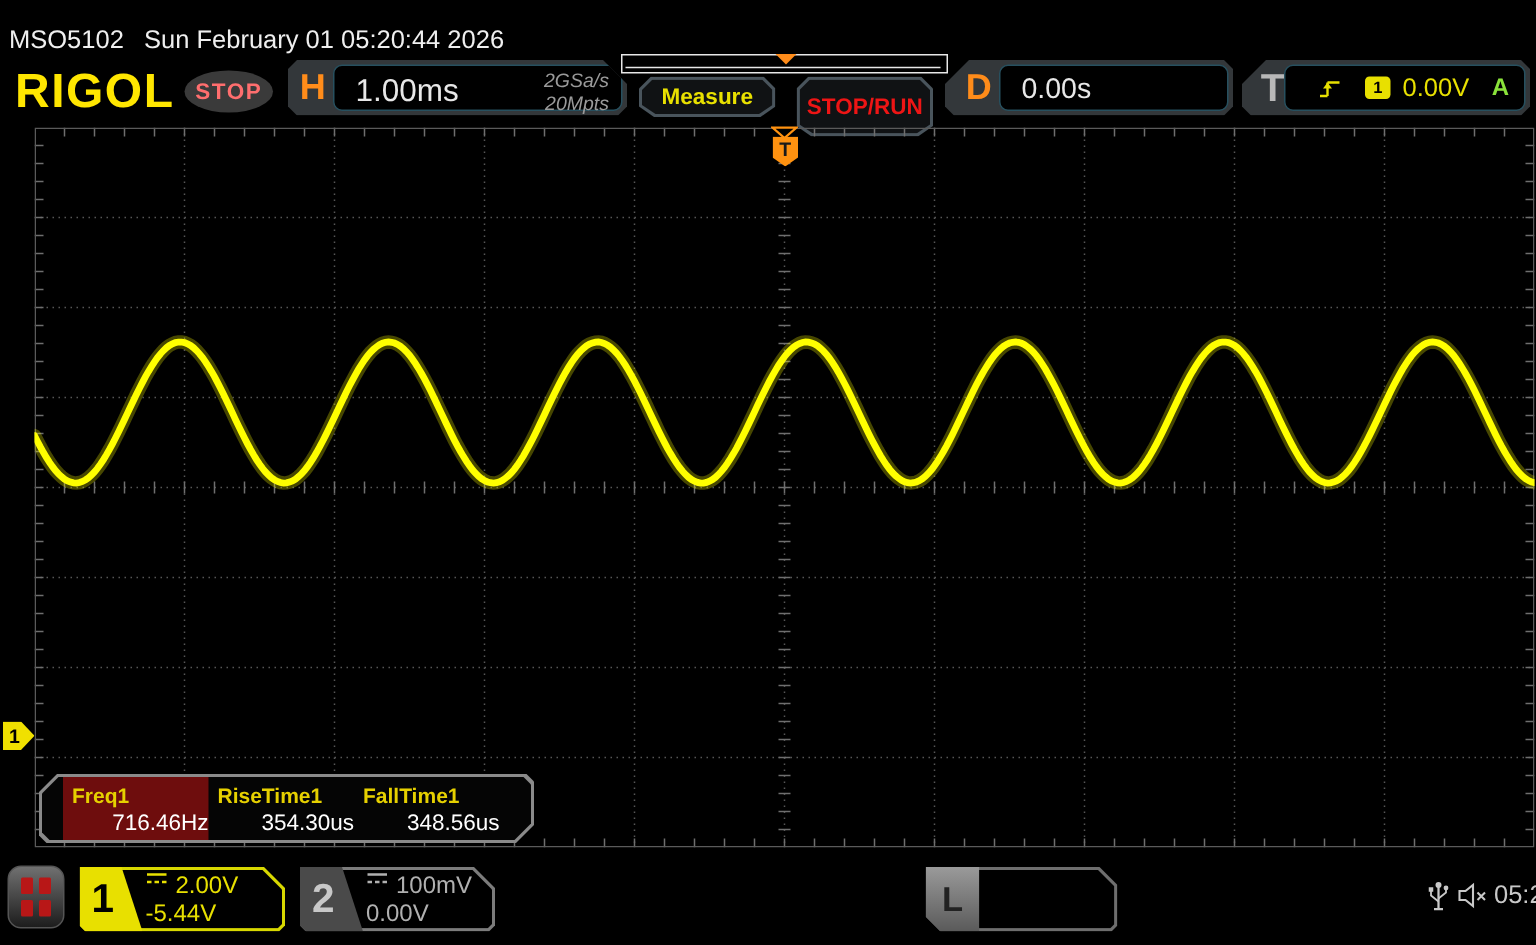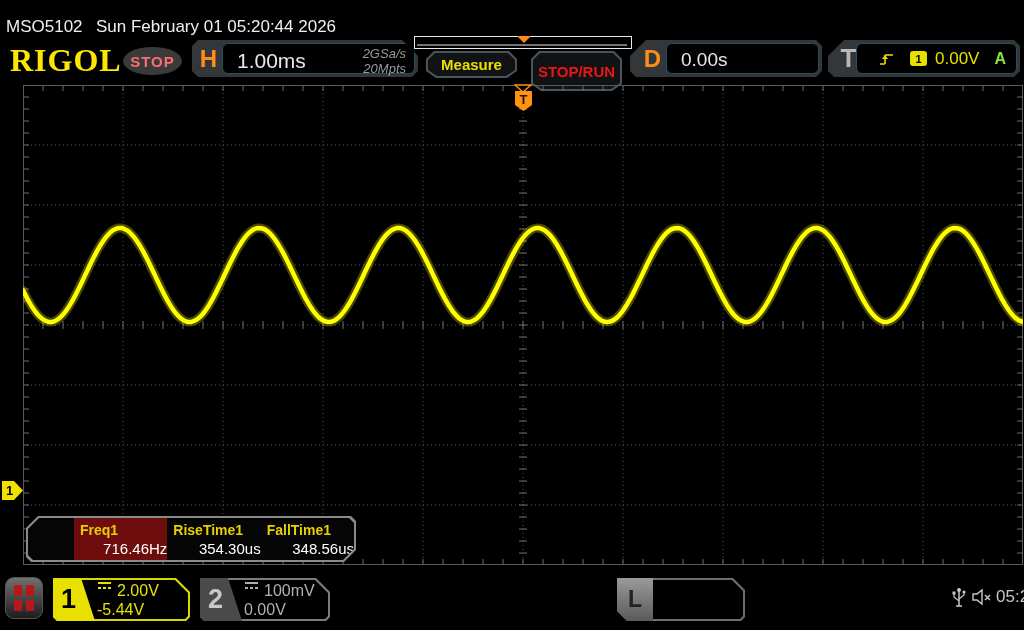--- a/index.html
+++ b/index.html
@@ -8,21 +8,21 @@
          font-family:"Liberation Sans","DejaVu Sans",sans-serif; }
   .abs { position:absolute; }
 
   
   #titlebar { left:0; top:0; width:1024px; height:30px; color:#efefef; font-size:17px;margin-top:12px; }
   #titlebar span { position:absolute; top:5px; white-space:pre; }
   #model { left:6px; }
   #datetime { left:96px; }
 
   
-  #logo { left:10px; top:42px; font-family:Liberation Serif, serif;
+  #logo { left:10px; top:42px; font-family:Liberation Sans, sans-serif;
           font-weight:bold; font-size:32px; color:#ffe600; letter-spacing:1px; }
   #runstate { left:123px; top:47px; width:59px; height:28px; background:#3a3a3a;
               border-radius:50%; color:#ff6e6e; font-weight:bold; font-size:15px;
               letter-spacing:1px; display:flex; align-items:center; justify-content:center; }
 
   .hblock-outer { background:#33373a; clip-path:polygon(0 6px,6px 0,calc(100% - 16px) 0,100% 16px,100% calc(100% - 6px),calc(100% - 6px) 100%,6px 100%,0 calc(100% - 6px)); }
   .hblock-inner { position:absolute; inset:3px; background:#000; border:1px solid #27505f; border-radius:6px; }
 
   #h-block { left:192px; top:40px; width:226px; height:37px; }
   #h-block .hblock-inner { left:30px; }
@@ -82,21 +82,21 @@
   #ch1-marker { left:2px; top:481px; width:21px; height:19px; background:#f0e000;
                 clip-path:polygon(0 0,12px 0,100% 50%,12px 100%,0 100%);
                 color:#000; font-size:13px; font-weight:bold; line-height:19px;
                 text-align:left; padding-left:4px; }
 
   
   #meas-panel { left:26px; top:516px; width:330px; height:46px; background:#8a8a8a;
                 clip-path:polygon(12px 0,calc(100% - 5px) 0,100% 5px,100% calc(100% - 12px),calc(100% - 12px) 100%,5px 100%,0 calc(100% - 5px),0 12px); }
   #meas-panel .inner { position:absolute; inset:2px; background:#050505;
                 clip-path:polygon(11px 0,calc(100% - 5px) 0,100% 5px,100% calc(100% - 11px),calc(100% - 11px) 100%,5px 100%,0 calc(100% - 5px),0 11px);
-                display:flex; padding-left:46px; }
+                display:flex; padding-left:14px; }
   .meas-item { width:97px; padding:4px 0 0 6px; }
   .meas-item.selected { background:#6e0d0d; }
   .meas-label { color:#e6d000; font-size:14px; font-weight:bold; }
   .meas-value { color:#fff; font-size:15px; margin-top:2px;text-align:right; }
 
   
   #menu-btn { left:5px; top:577px; width:38px; height:42px; border-radius:9px;
               background:linear-gradient(#707070,#1d1d1d); border:1px solid #555; }
   #menu-btn .grid4 { position:absolute; inset:7px 8px; display:grid;
                      grid-template-columns:1fr 1fr; gap:4px; }

